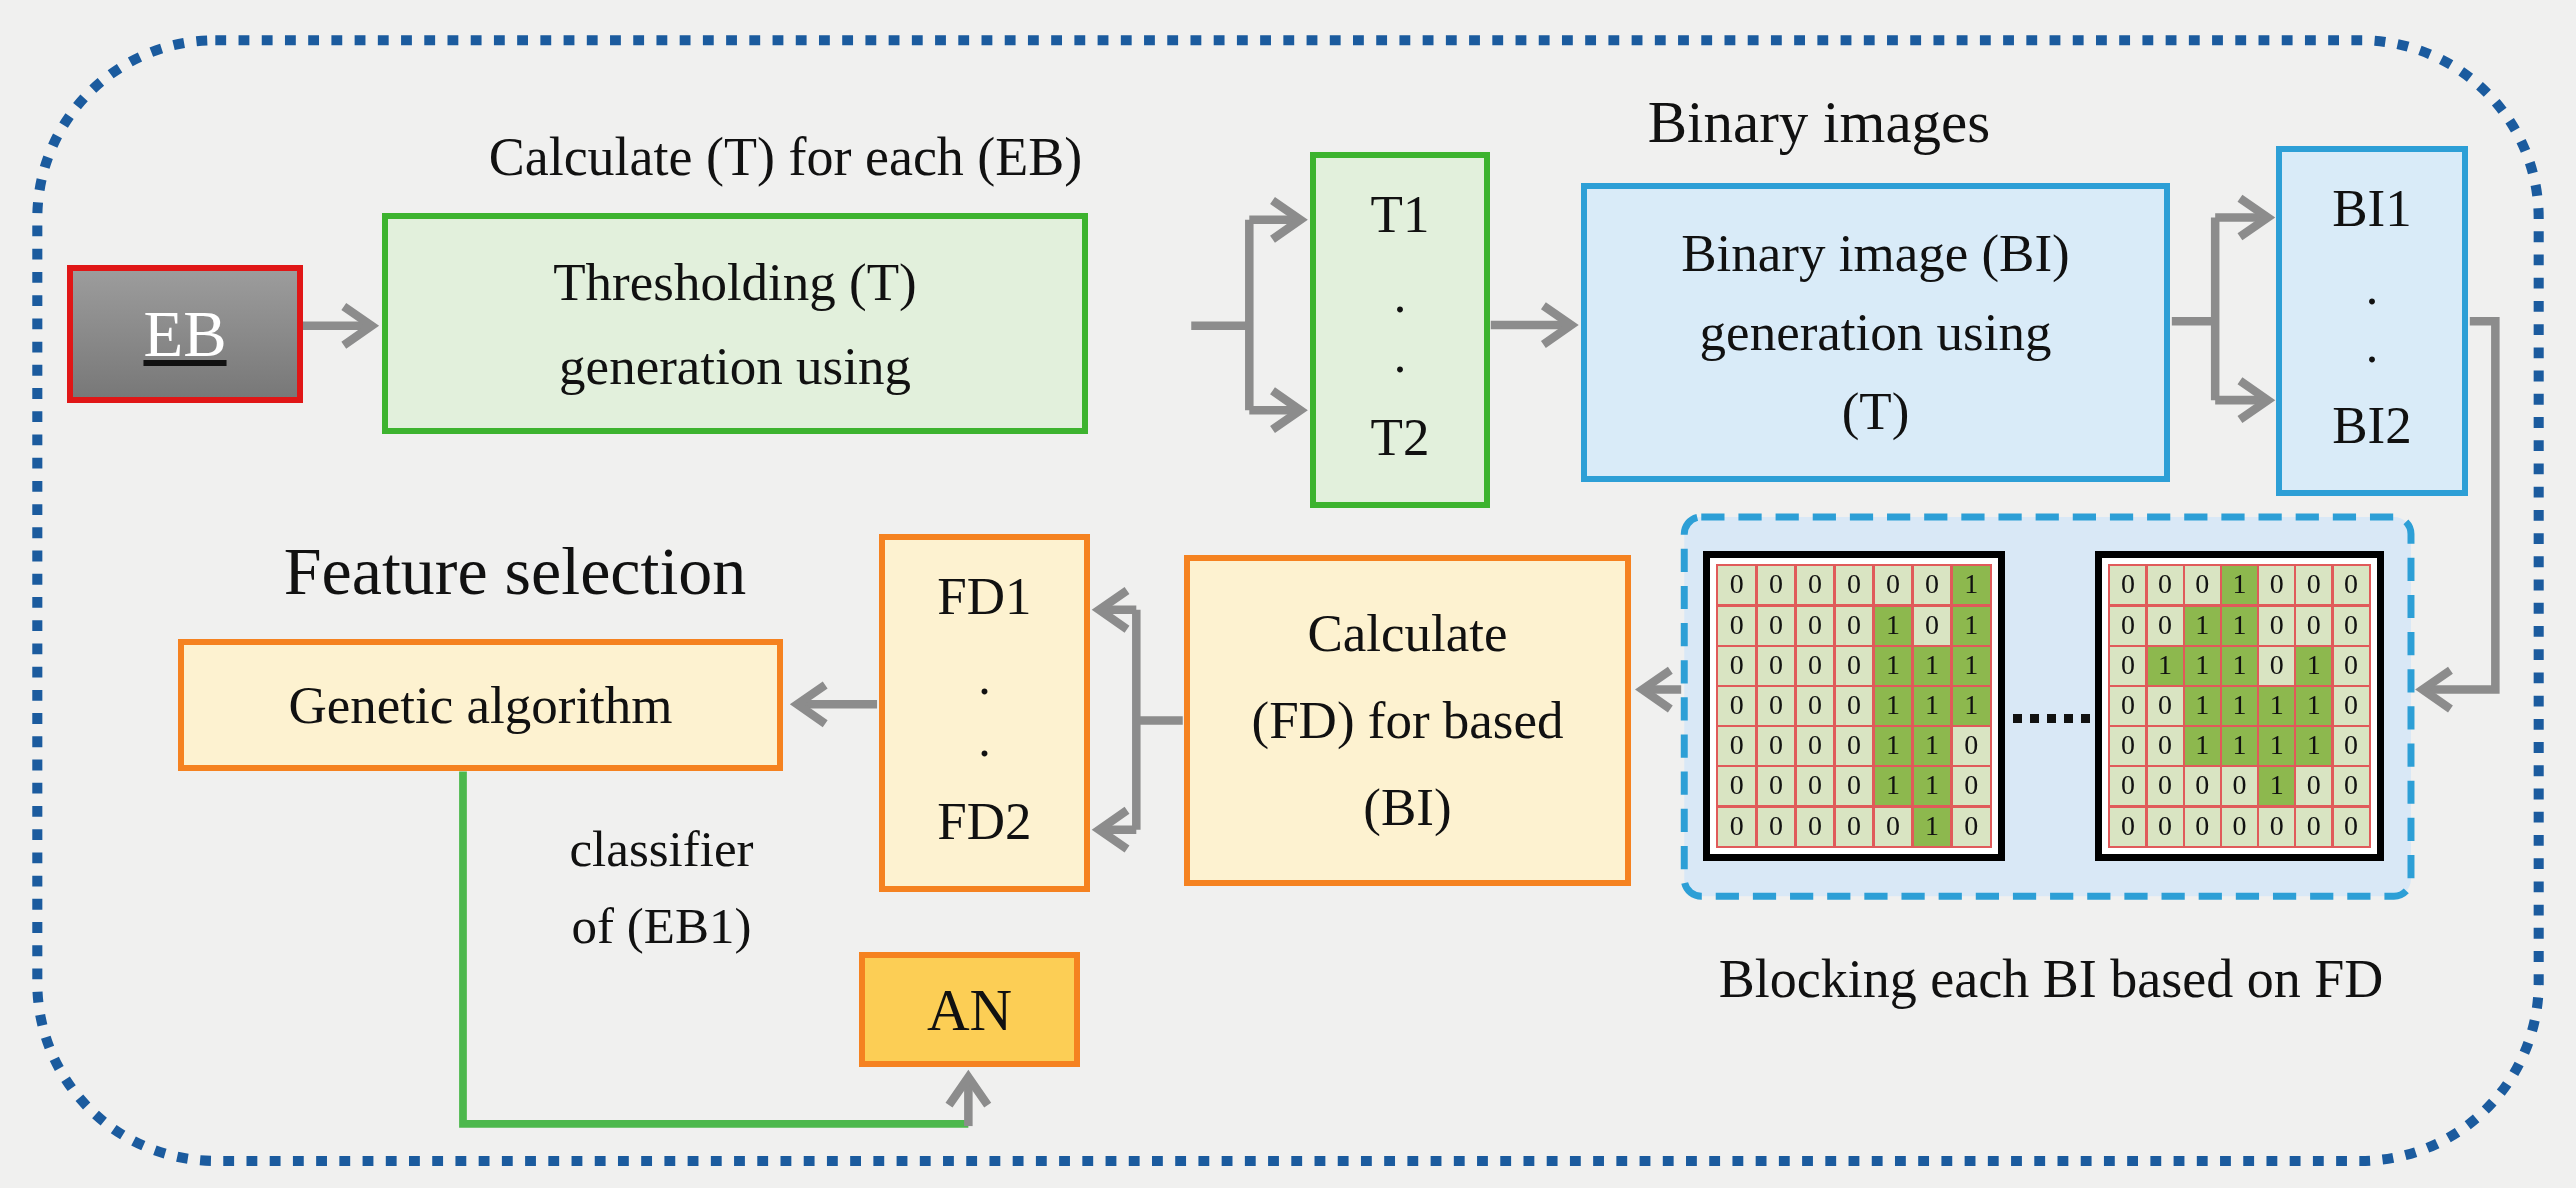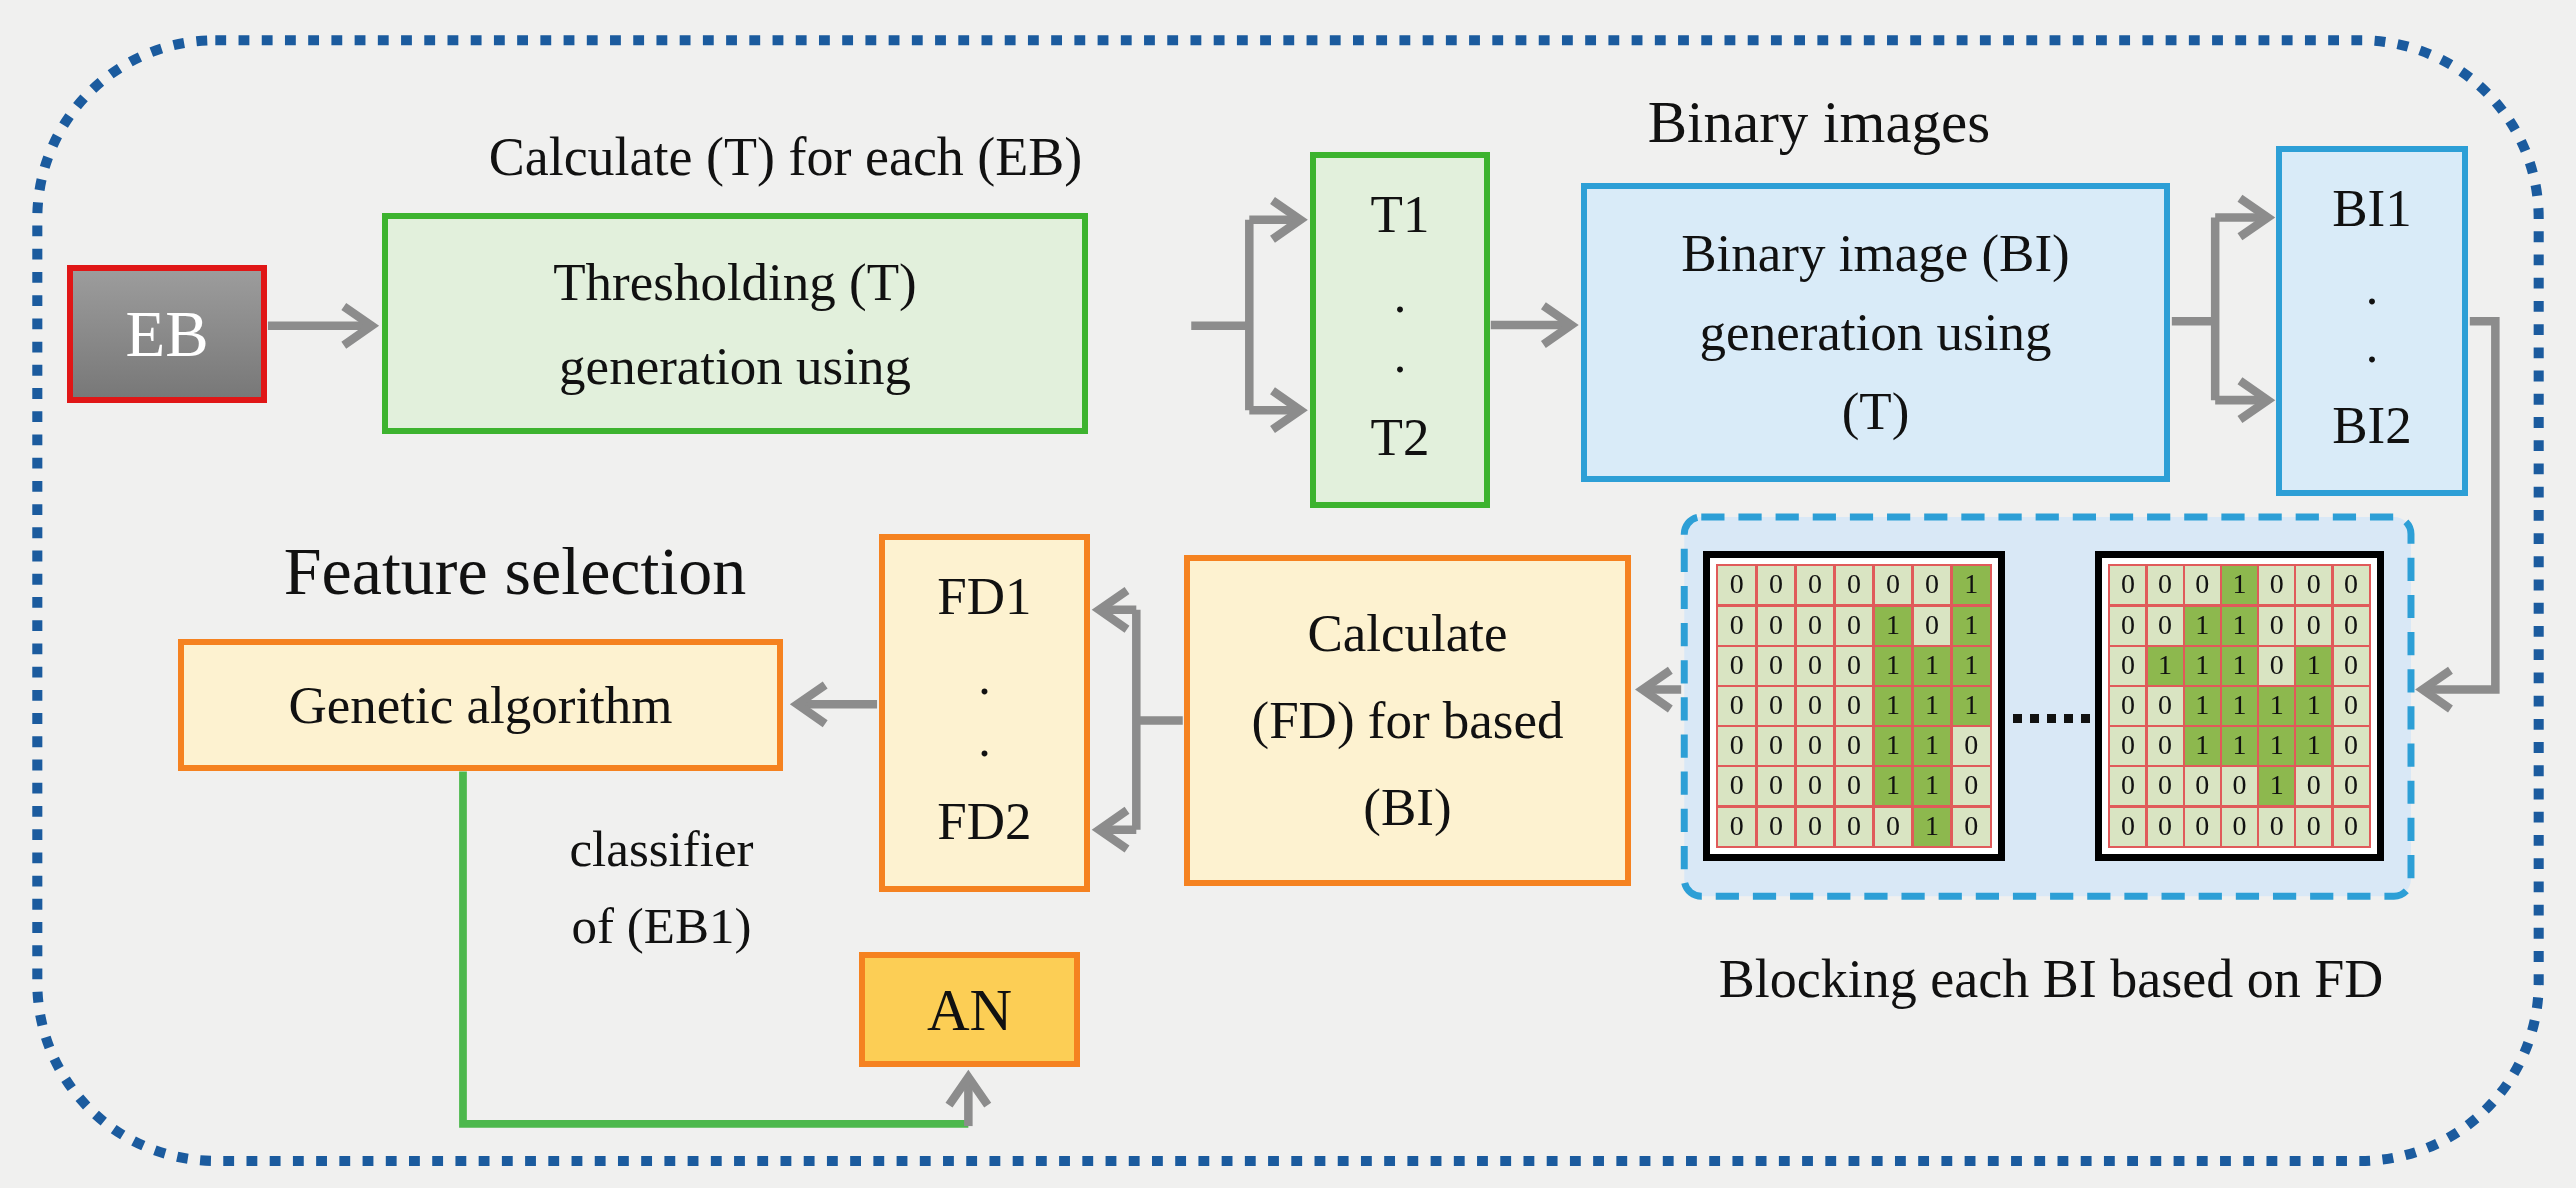--- a/index.html
+++ b/index.html
@@ -13,22 +13,22 @@
     --cell-zero:#d9e4c2; --cell-one:#8db84e; --ink:#111111;
   }
   html,body{margin:0;padding:0;background:var(--page-bg);}
   .canvas{position:relative;width:2576px;height:1188px;background:var(--page-bg);
     font-family:"Liberation Serif", serif;color:var(--ink);overflow:hidden;}
   .canvas svg{position:absolute;left:0;top:0;z-index:1;}
   .abs{position:absolute;box-sizing:border-box;z-index:2;}
   .node{display:flex;flex-direction:column;align-items:center;justify-content:center;text-align:center;}
   .lbl{font-size:54px;line-height:62px;text-align:center;white-space:nowrap;}
   .node .ln{font-size:53px;line-height:84px;white-space:nowrap;}
-  .eb-box{left:67px;top:265px;width:200px;height:138px;border:6.2px solid var(--red);
-    background:linear-gradient(180deg,var(--gray-box-top),var(--gray-box-bottom));}
+  .eb-box{left:67px;top:265px;width:236px;height:138px;border:6.2px solid var(--red);
+    background:linear-gradient(180deg,var(--gray-box-top),var(--gray-box-bottom));text-decoration:underline;}
   .eb-box .ln{color:#ffffff;font-size:65px;}
   .green-box{border:6.2px solid var(--green-border);background:var(--green-fill);}
   .blue-box{border:6.2px solid var(--blue-border);background:var(--blue-fill);}
   .orange-box{border:6.2px solid var(--orange-border);background:var(--cream-fill);}
   .gold-box{border:6.2px solid var(--orange-border);background:var(--gold-fill);}
   .thresh{left:382px;top:213px;width:706px;height:221px;}
   .tlist{left:1310px;top:152px;width:180px;height:356px;justify-content:space-between;padding:14px 0 23px;}
   .bigen{left:1581px;top:183px;width:589px;height:299px;}
   .bigen .ln{line-height:79px;}
   .bilist{left:2276px;top:146px;width:192px;height:350px;justify-content:space-between;padding:14px 0 23px;}

